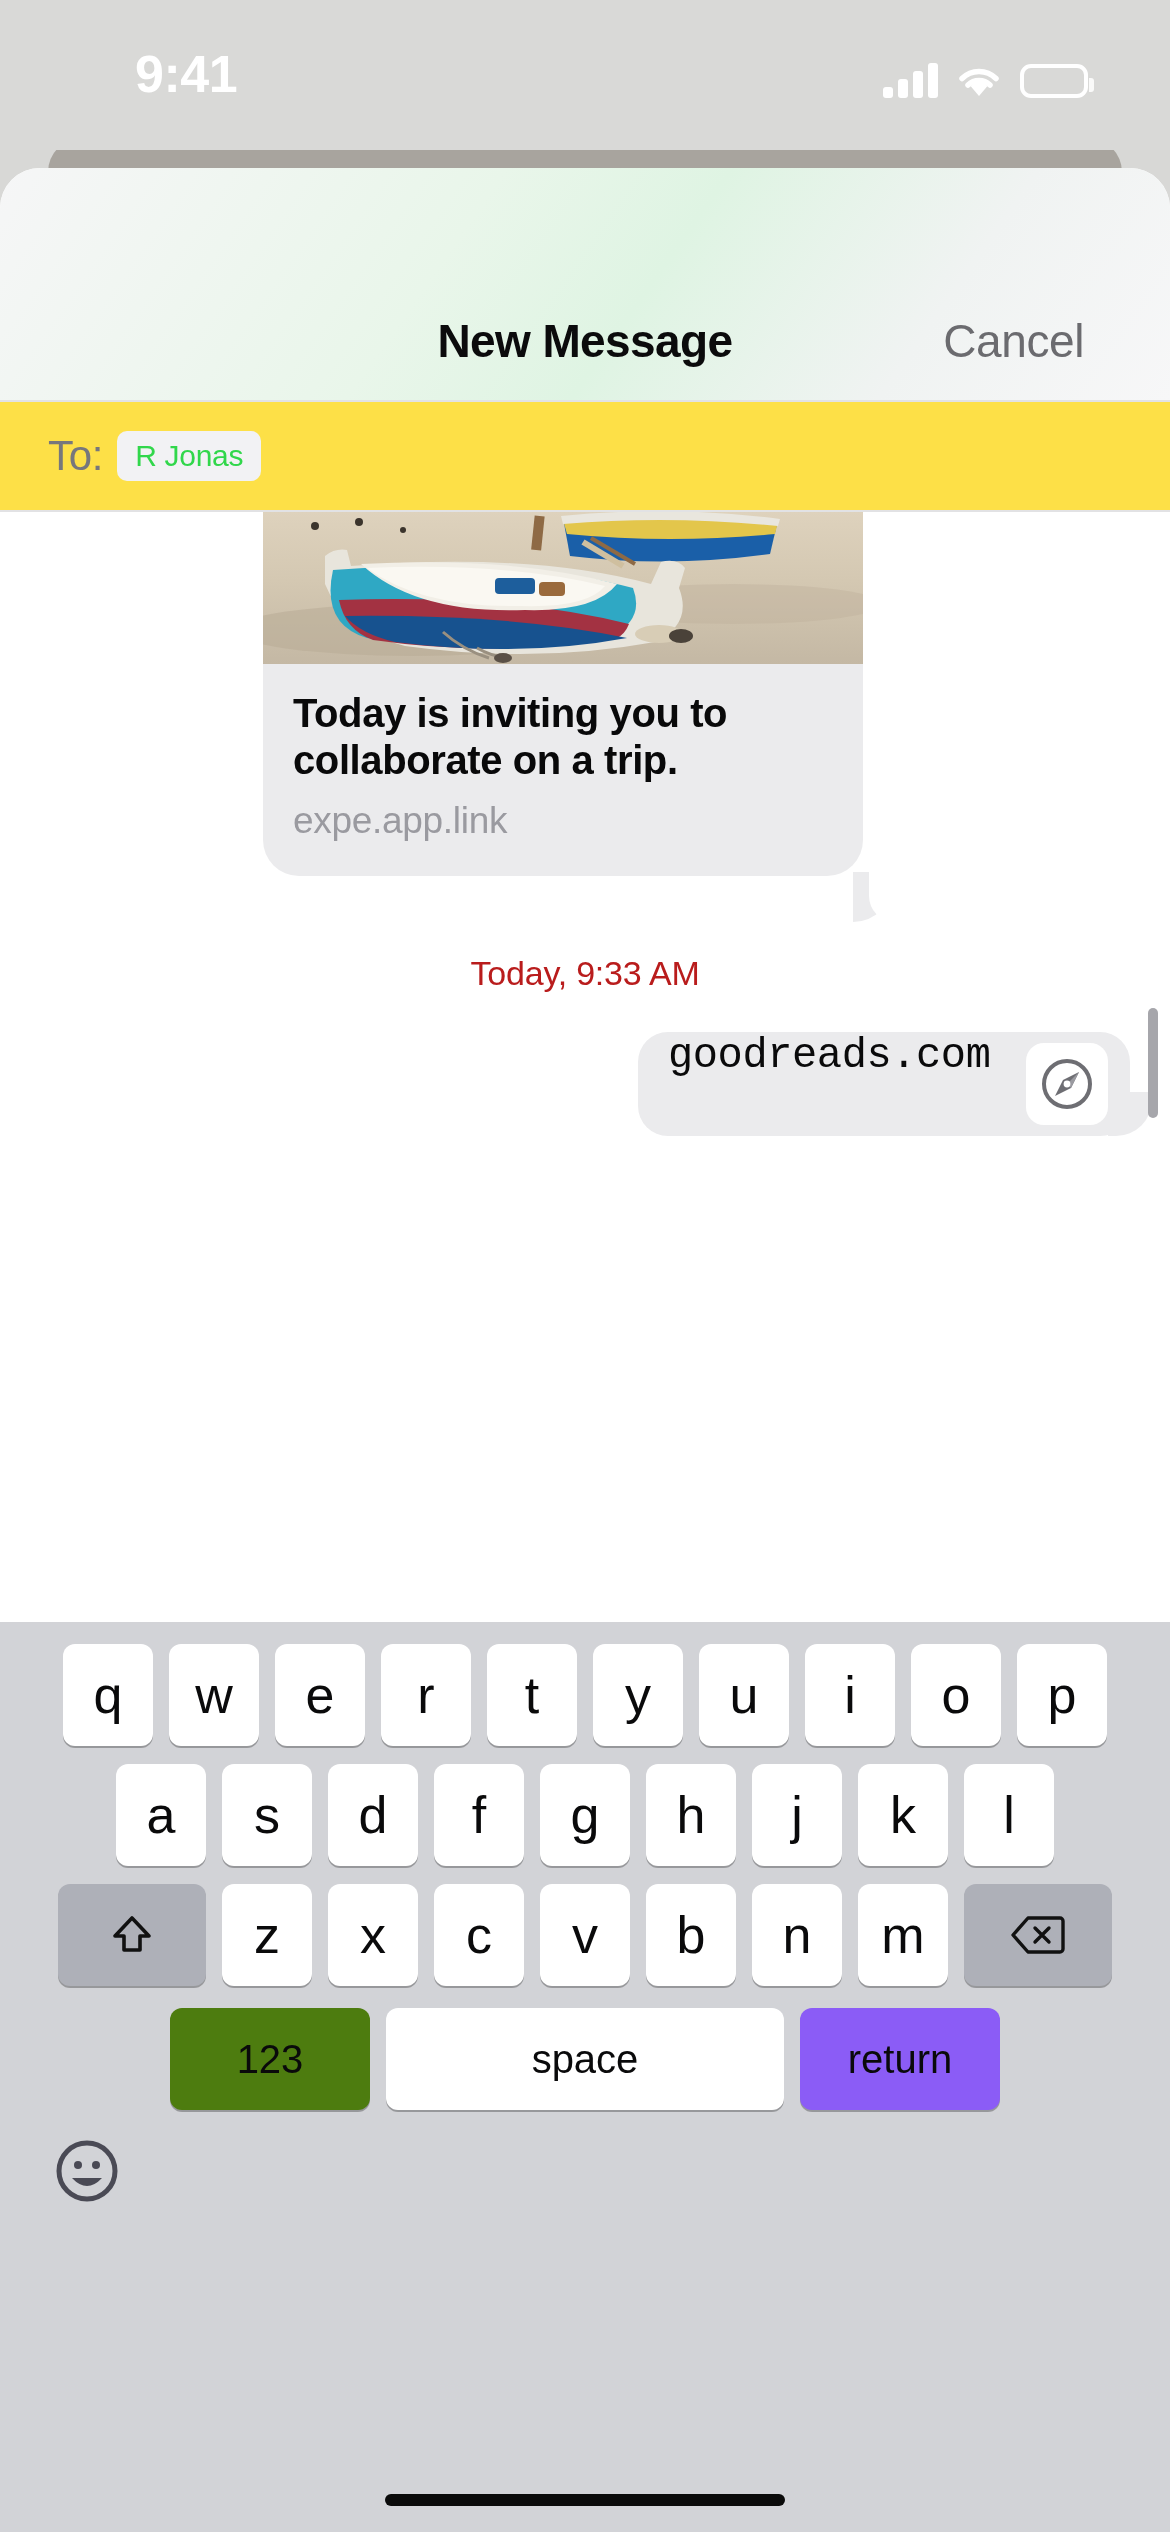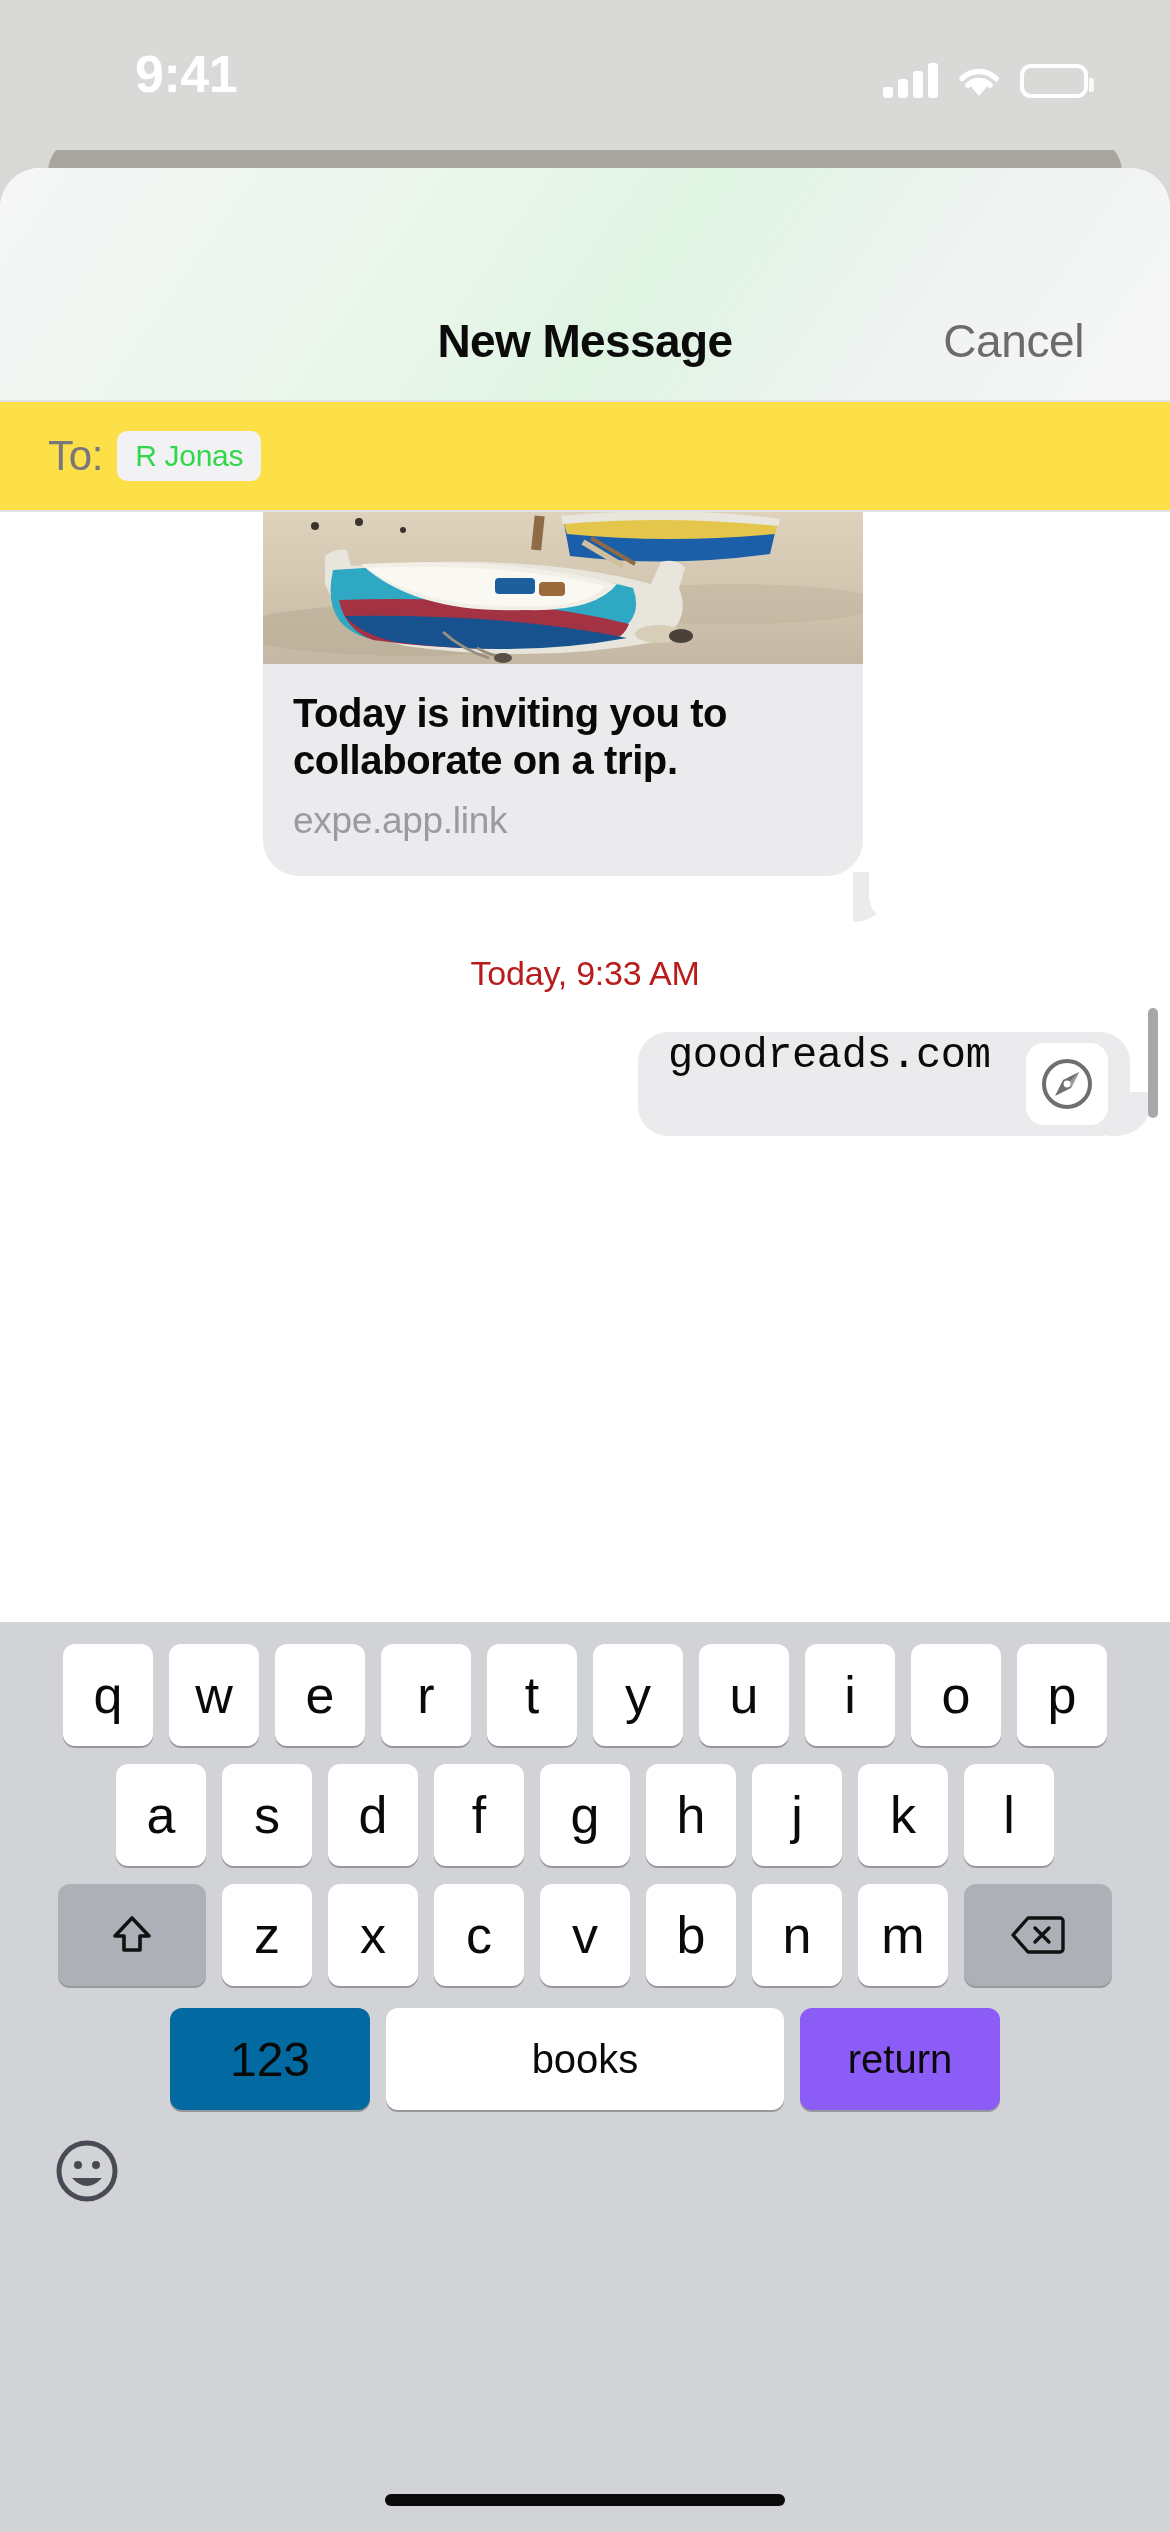--- a/index.html
+++ b/index.html
@@ -175,21 +175,21 @@
   .krow.r2 { padding-top: 18px; gap: 16px; }
   .krow.r3 { padding-top: 18px; gap: 16px; }
   .krow.r4 { padding-top: 22px; gap: 16px; }
   .key {
     width: 90px; height: 102px; background: #ffffff; border-radius: 12px;
     display: flex; align-items: center; justify-content: center;
     font-size: 52px; color: #0a0a0b; font-weight: 400;
     box-shadow: 0 2px 0 rgba(0,0,0,0.28);
   }
   .key.wide { width: 148px; background: #aeb0b8; }
-  .key.num { width: 200px; background: #0369a1; font-size: 48px; }
+  .key.num { width: 200px; background: #4d7c0f; font-size: 40px; }
   .key.space { width: 398px; font-size: 40px; }
   .key.ret { width: 200px; background: #8b5cf6; font-size: 40px; }
   .emoji-row { position: relative; height: 150px; }
   .emoji-btn { position: absolute; left: 52px; top: 26px; width: 70px; height: 70px; }
   .home-bar {
     position: absolute; left: 50%; transform: translateX(-50%); bottom: 26px;
     width: 400px; height: 12px; background: #0a0a0a; border-radius: 8px;
   }
 </style>
 </head>
@@ -359,21 +359,21 @@
       <div class="key wide">
         <svg width="56" height="44" viewBox="0 0 56 44">
           <path d="M18 5 H50 a3 3 0 0 1 3 3 V36 a3 3 0 0 1 -3 3 H18 L3 22 Z" fill="none" stroke="#111" stroke-width="3.4" stroke-linejoin="round"></path>
           <path d="M25 15 L39 29 M39 15 L25 29" stroke="#111" stroke-width="3.4" stroke-linecap="round"></path>
         </svg>
       </div>
     </div>
 
     <div class="krow r4">
       <div class="key num">123</div>
-      <div class="key space">books</div>
+      <div class="key space">space</div>
       <div class="key ret">return</div>
     </div>
 
     <div class="emoji-row">
       <div class="emoji-btn">
         <svg width="70" height="70" viewBox="0 0 70 70">
           <circle cx="35" cy="35" r="28" fill="none" stroke="#4a4a55" stroke-width="5"></circle>
           <circle cx="26" cy="29" r="4" fill="#4a4a55"></circle>
           <circle cx="44" cy="29" r="4" fill="#4a4a55"></circle>
           <path d="M20 42 q15 16 30 0 Z" fill="#4a4a55"></path>

